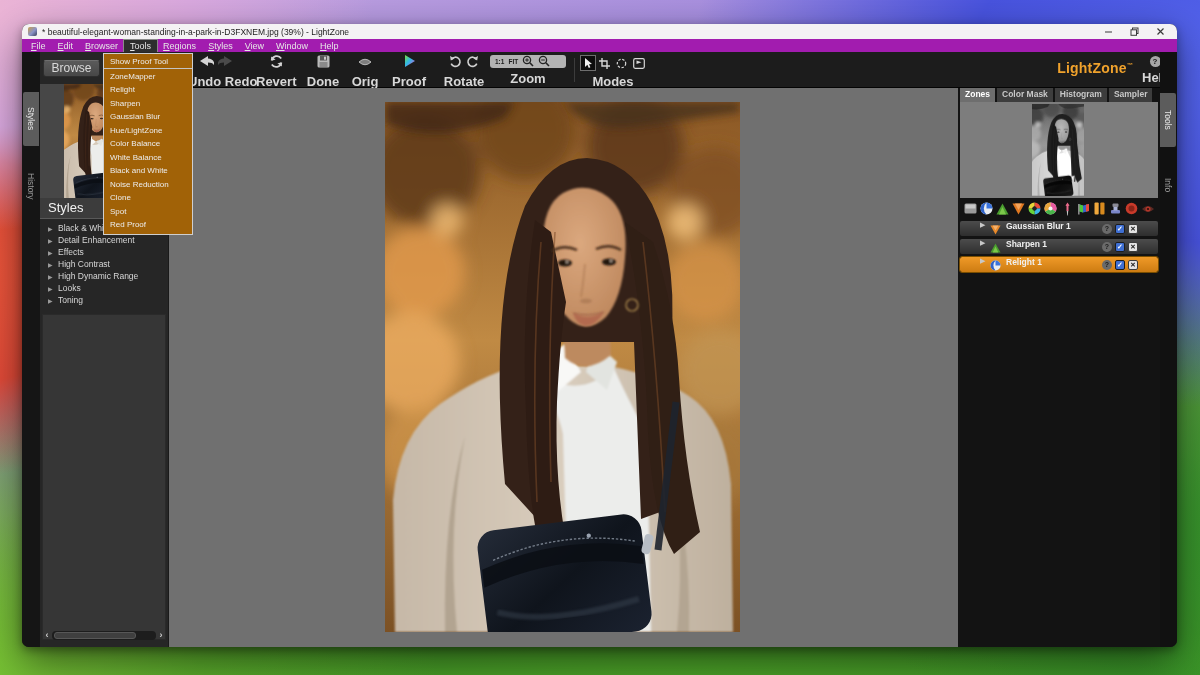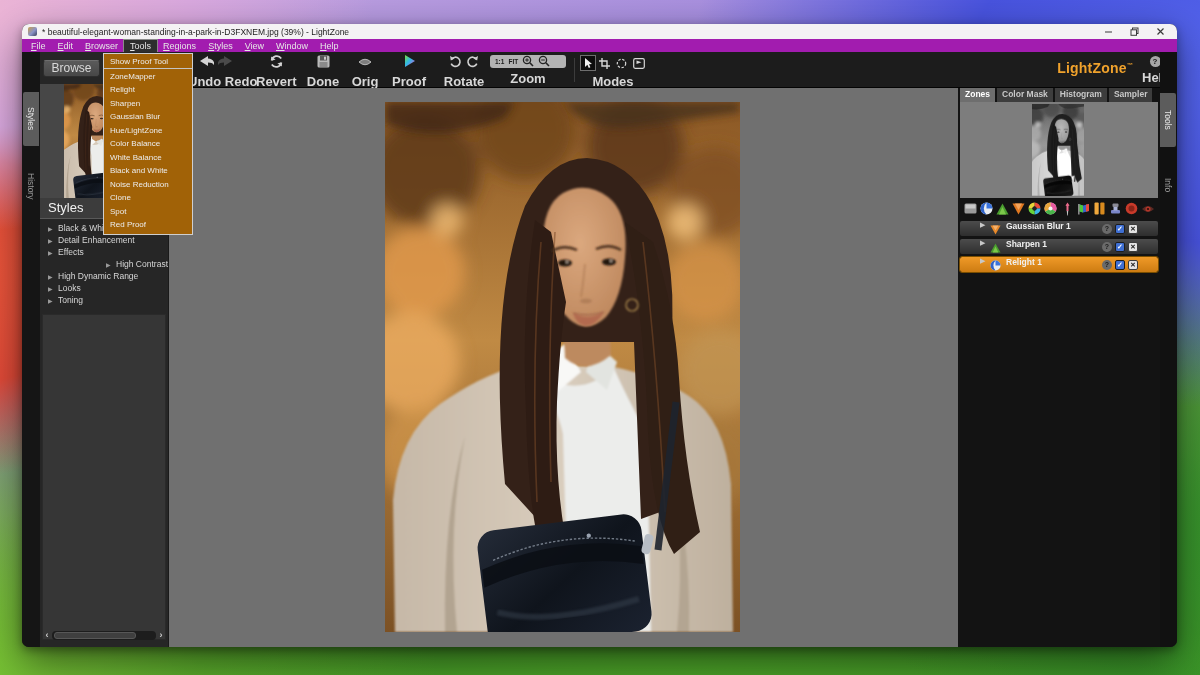--- a/index.html
+++ b/index.html
@@ -306,21 +306,21 @@
         <span class="glabel">Black &amp; White</span>
       </div>
       <div class="sgroup" style="top:182px;">
         <span class="tri">▶</span>
         <span class="glabel">Detail Enhancement</span>
       </div>
       <div class="sgroup" style="top:194px;">
         <span class="tri">▶</span>
         <span class="glabel">Effects</span>
       </div>
-      <div class="sgroup" style="top:206px;justify-content:flex-end;">
+      <div class="sgroup" style="top:206px;">
         <span class="tri">▶</span>
         <span class="glabel">High Contrast</span>
       </div>
       <div class="sgroup" style="top:218px;">
         <span class="tri">▶</span>
         <span class="glabel">High Dynamic Range</span>
       </div>
       <div class="sgroup" style="top:230px;">
         <span class="tri">▶</span>
         <span class="glabel">Looks</span>

